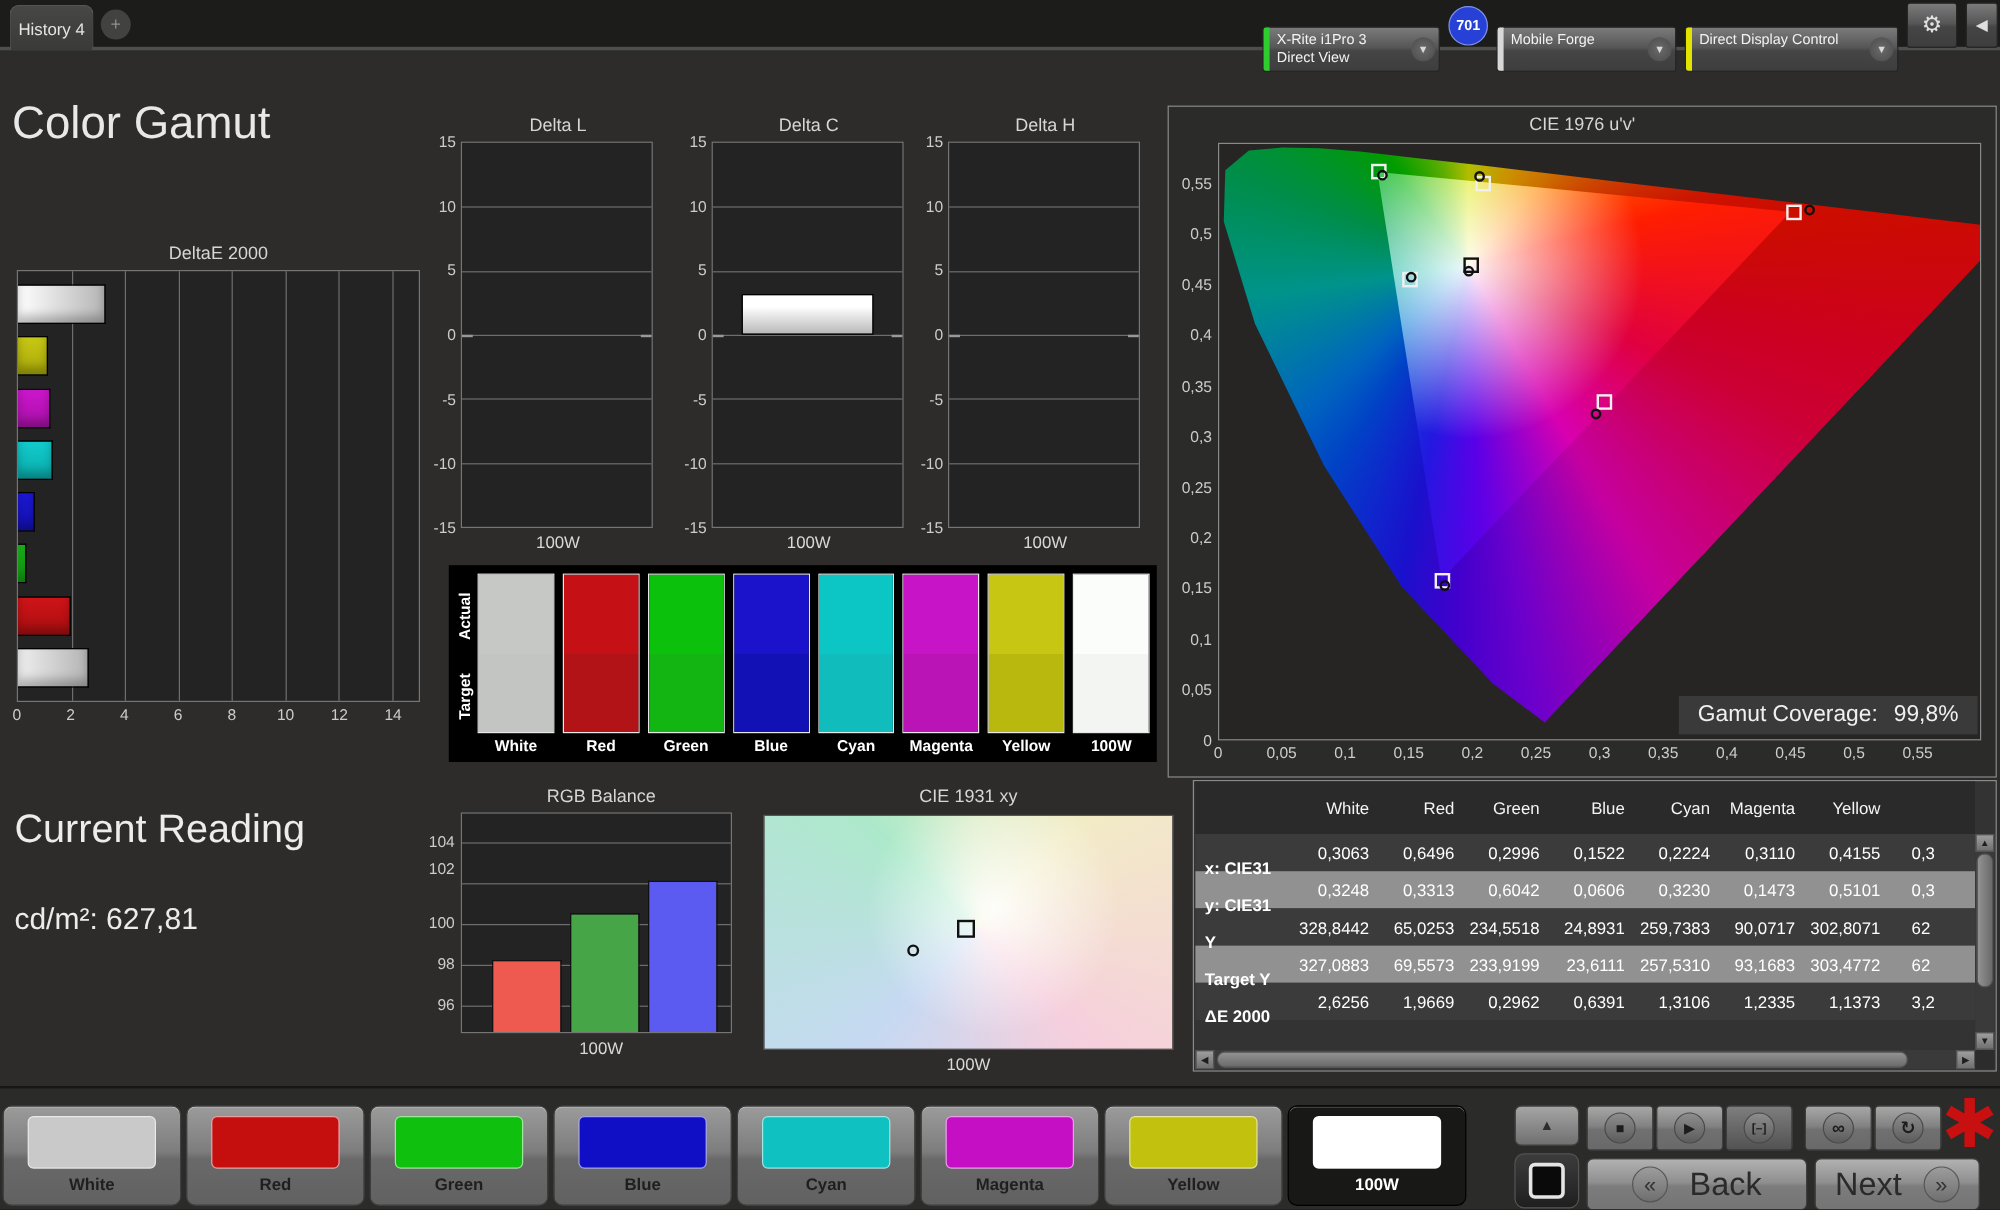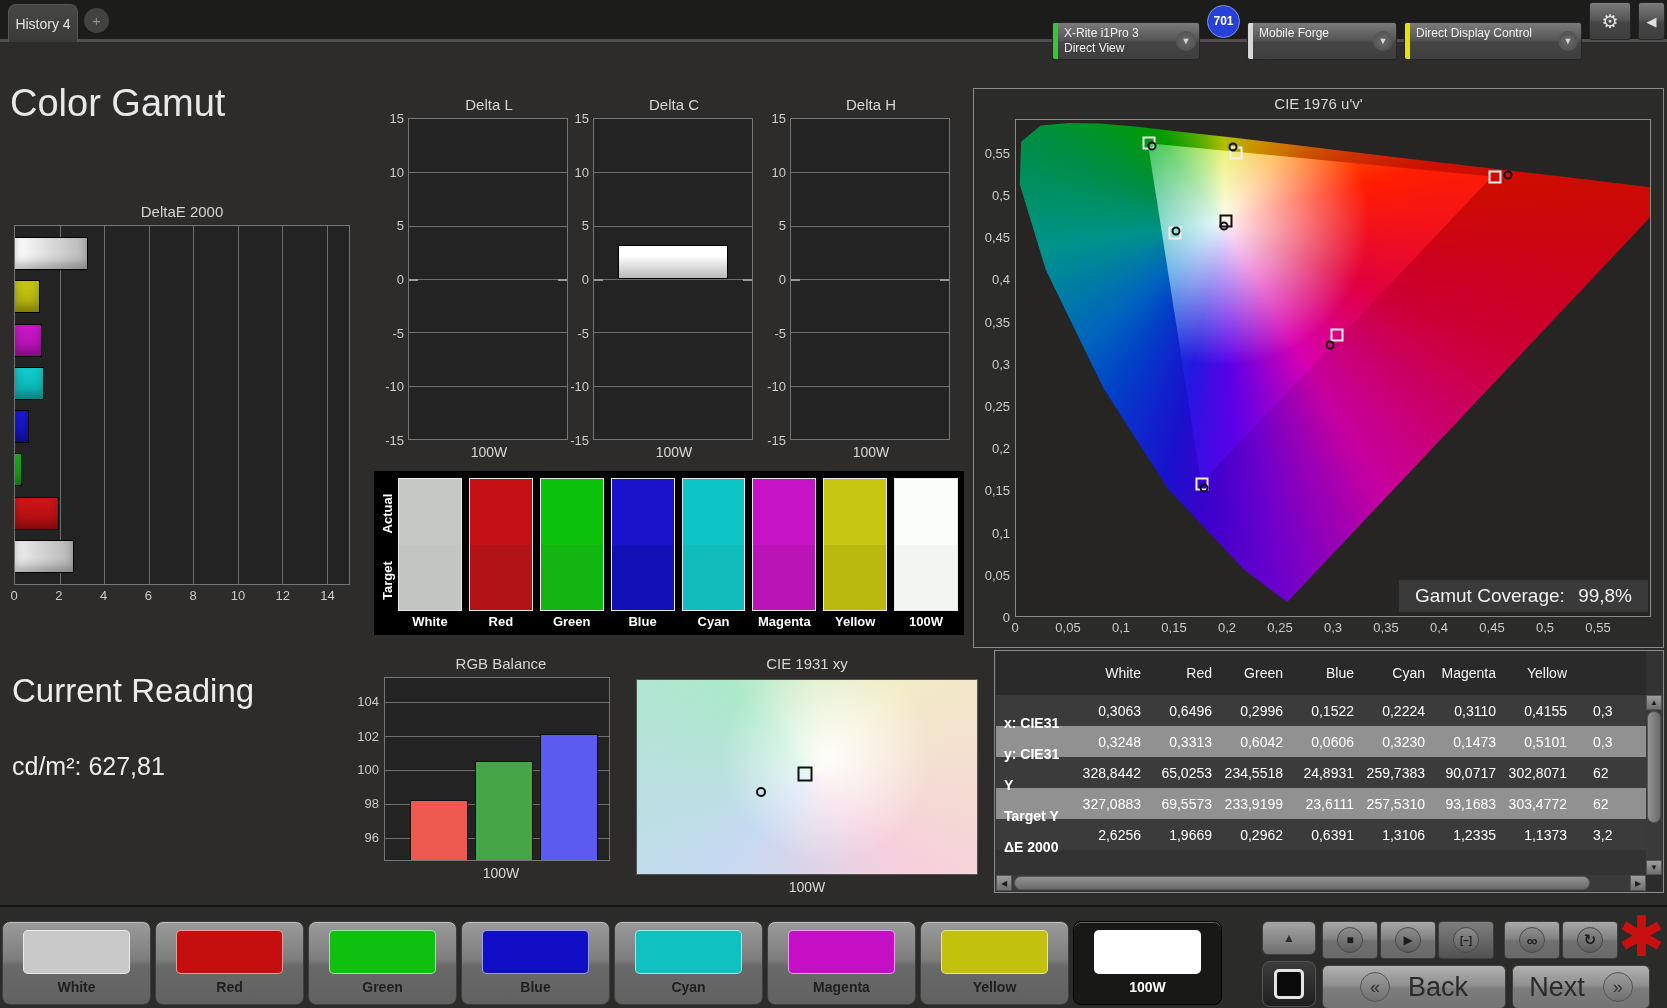--- a/index.html
+++ b/index.html
@@ -257,21 +257,21 @@
         <div class="tick" style="left: 26.6667%;">4</div>
         <div class="tick" style="left: 40%;">6</div>
         <div class="tick" style="left: 53.3333%;">8</div>
         <div class="tick" style="left: 66.6667%;">10</div>
         <div class="tick" style="left: 80%;">12</div>
         <div class="tick" style="left: 93.3333%;">14</div>
       </div>
   </section>
 
   <div id="delta-charts">
-      <div class="delta-box" style="left: 378px;">
+      <div class="delta-box" style="left: 354px;">
         <div class="chart-title" style="padding-left: 30px;">Delta L</div>
         <div class="delta-body">
           <div class="delta-gutter">
             <div class="ytick" style="top: 0%;">15</div>
             <div class="ytick" style="top: 16.6667%;">10</div>
             <div class="ytick" style="top: 33.3333%;">5</div>
             <div class="ytick" style="top: 50%;">0</div>
             <div class="ytick" style="top: 66.6667%;">-5</div>
             <div class="ytick" style="top: 83.3333%;">-10</div>
             <div class="ytick" style="top: 100%;">-15</div>
@@ -449,21 +449,21 @@
   <section class="reading">
     <div class="rtitle">Current Reading</div>
     <div class="rline">cd/m²: 627,81</div>
   </section>
 
   <section class="rgbchart">
     <div class="chart-title">RGB Balance</div>
     <div class="rgb-body">
       <div class="rgb-ylabels" id="rgb-ylabels">
           <div class="ytick" style="top: 23.8519px;">104</div>
-          <div class="ytick" style="top: 59px;">102</div>
+          <div class="ytick" style="top: 47px;">102</div>
           <div class="ytick" style="top: 92px;">100</div>
           <div class="ytick" style="top: 126.074px;">98</div>
           <div class="ytick" style="top: 160.148px;">96</div>
         </div>
       <div class="rgb-plot" id="rgb-plot">
           <div class="hgrid" style="top: 23.8519px;"></div>
           <div class="hgrid" style="top: 57.9259px;"></div>
           <div class="hgrid" style="top: 92px;"></div>
           <div class="hgrid" style="top: 126.074px;"></div>
           <div class="hgrid" style="top: 160.148px;"></div>

